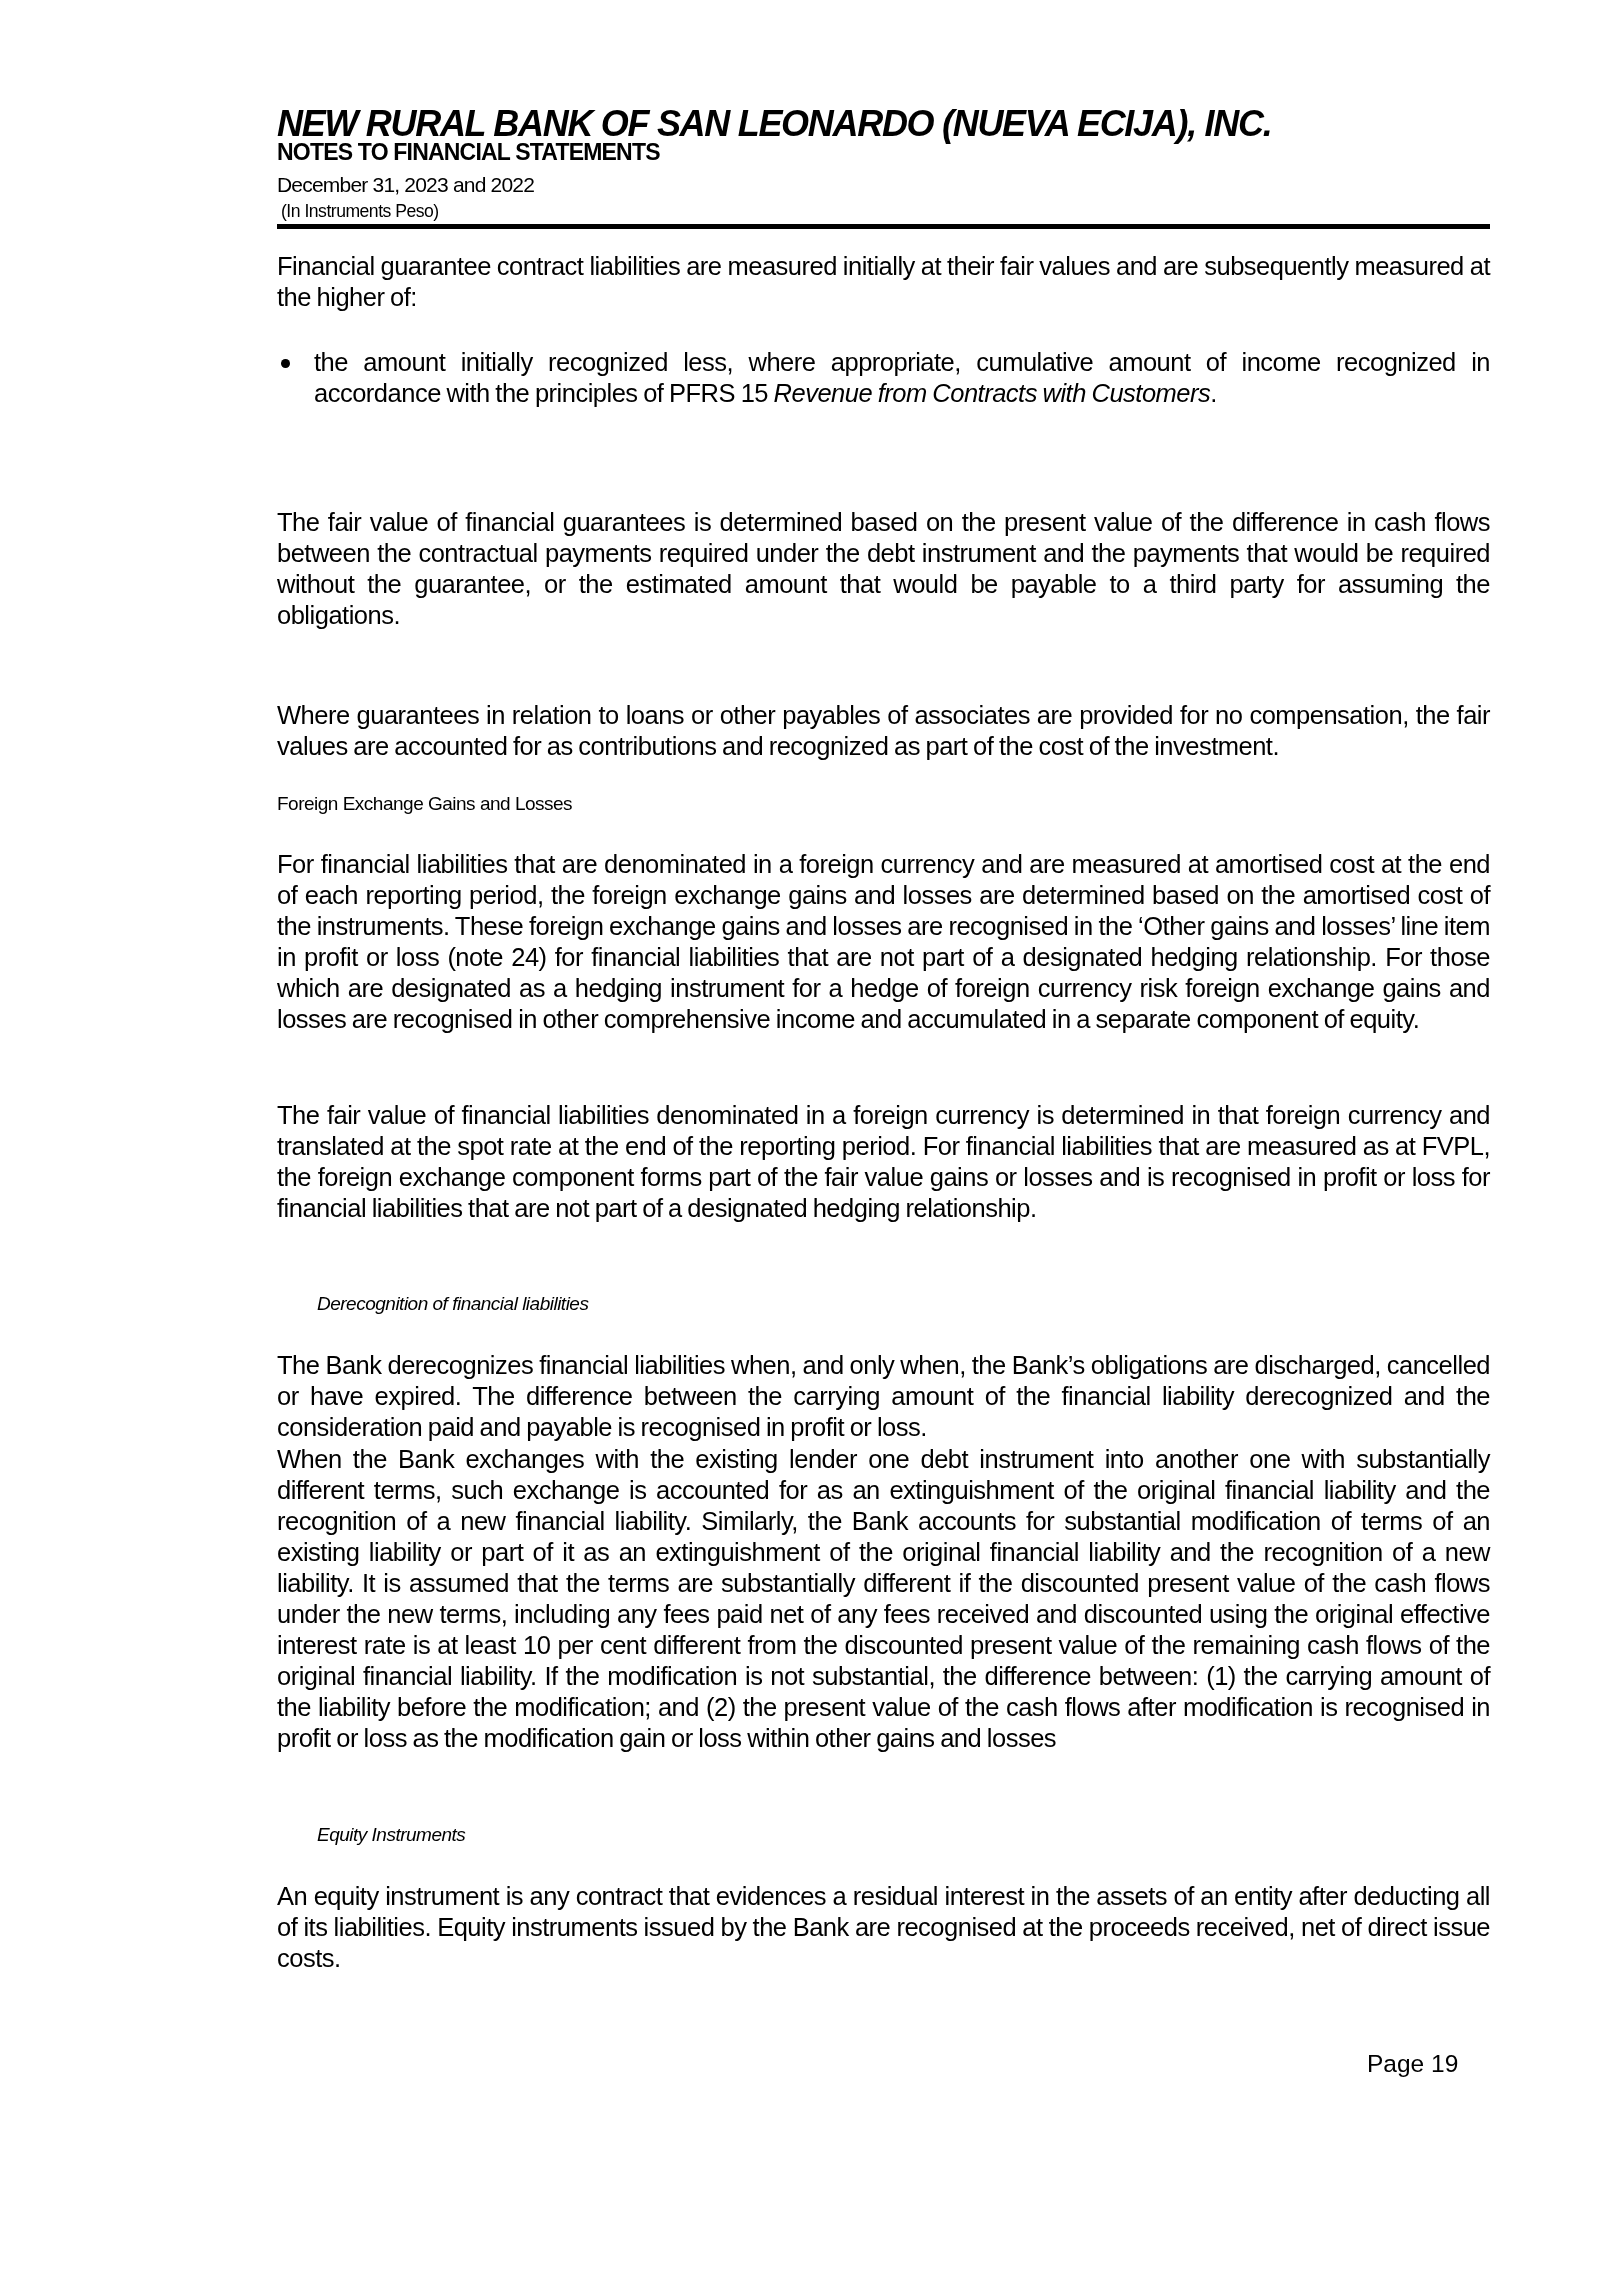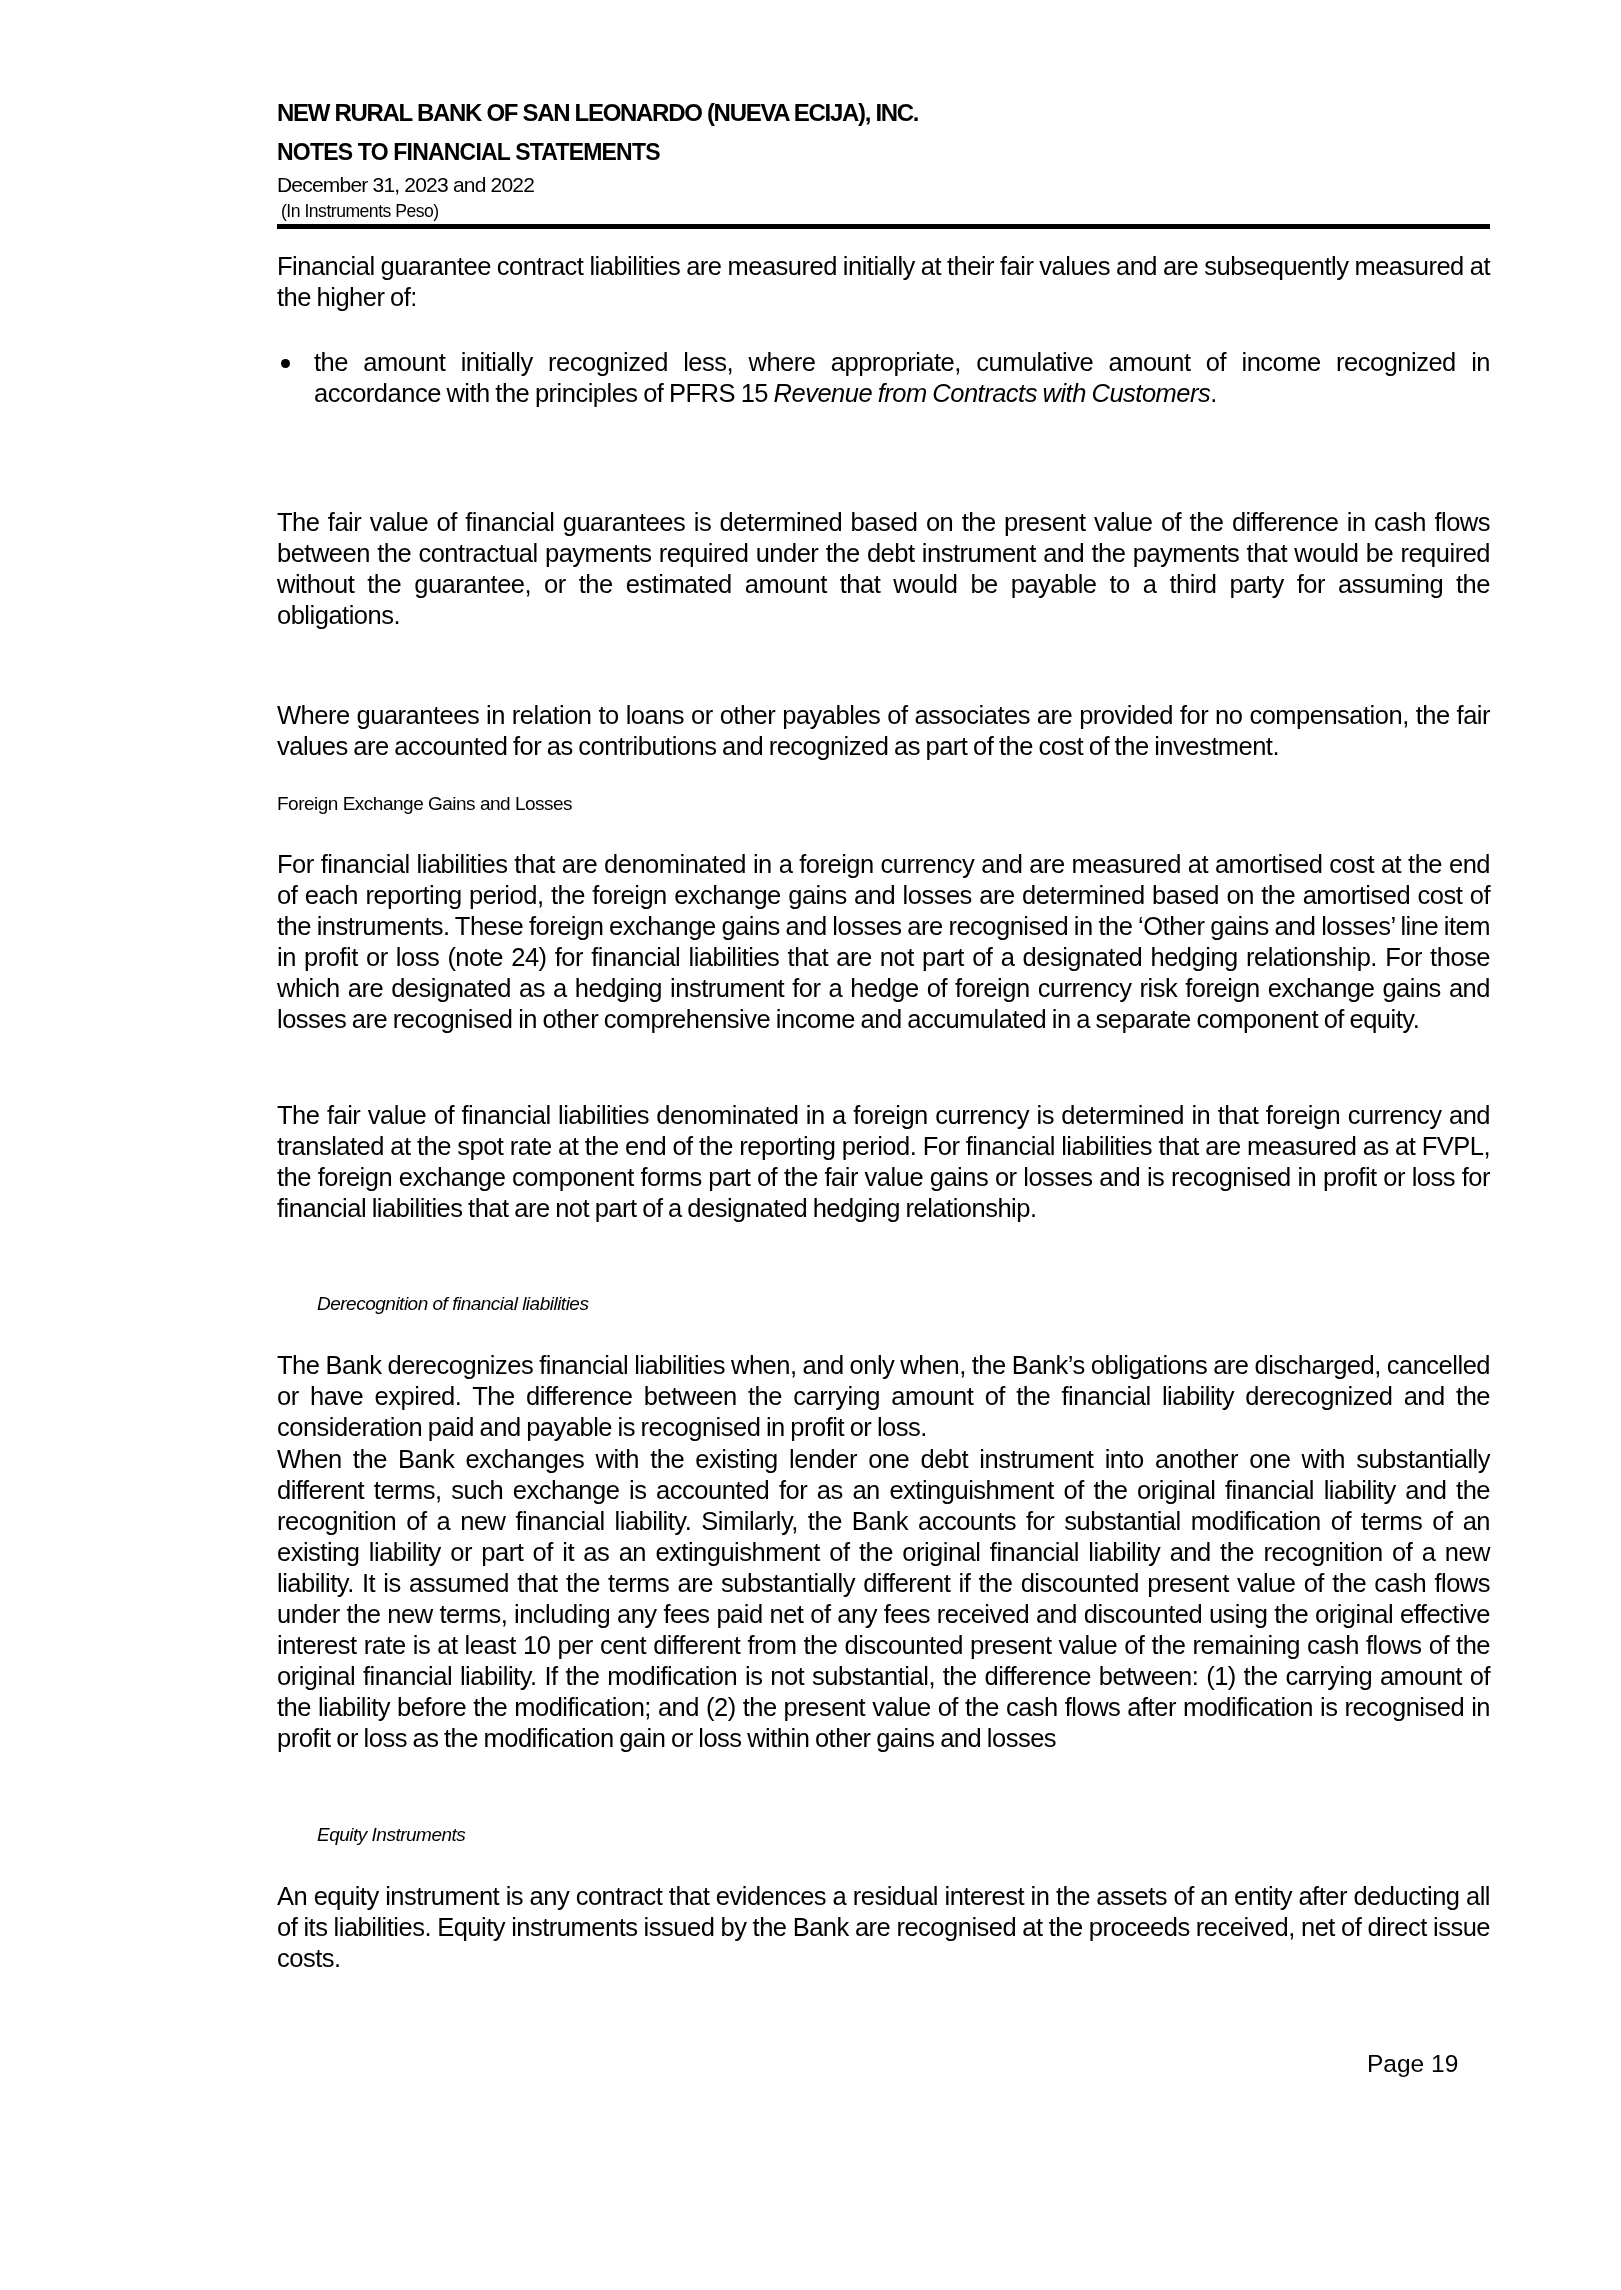--- a/index.html
+++ b/index.html
@@ -1,18 +1,18 @@
 <!DOCTYPE html>
 <html><head>
 <meta charset="utf-8">
 <style>
   html, body { margin:0; padding:0; background:#ffffff; }
   body { width:1621px; height:2291px; position:relative; overflow:hidden; color:#000; font-family:"Liberation Sans", sans-serif; }
   .abs { position:absolute; left:277px; width:1213px; }
-  .title { top:92px; font-size:24px; font-weight:bold; letter-spacing:-1.3px; line-height:41px; white-space:nowrap; }
+  .title { top:103px; font-size:36px; font-weight:bold; letter-spacing:-1.3px; line-height:41px; white-space:nowrap;font-style:italic; }
   .subtitle { top:137px; font-size:23px; font-weight:bold; letter-spacing:-0.8px; line-height:31px; white-space:nowrap; }
   .date { top:169px; font-size:21px; letter-spacing:-0.8px; line-height:31px; white-space:nowrap; }
   .unit { top:201px; left:281px; font-size:17.6px; letter-spacing:-0.5px; line-height:21.6px; white-space:nowrap; }
   .rule { top:224px; height:4.9px; background:#000; }
   .para { font-size:25.5px; line-height:31px; text-align:justify; letter-spacing:-0.5px; word-spacing:-1px; }
   .heading { font-size:19px; line-height:31px; letter-spacing:-0.5px; white-space:nowrap; width:auto; }
   .heading.it { font-style:italic;margin-left:40px; }
   .bullets { left:277px; width:1213px; margin:0; padding:0; list-style:none; }
   .bullets li { position:relative; padding-left:37px; }
   .bullets .dot { position:absolute; left:3.9px; top:11.8px; width:8.8px; height:8.8px; border-radius:50%; background:#000; }

